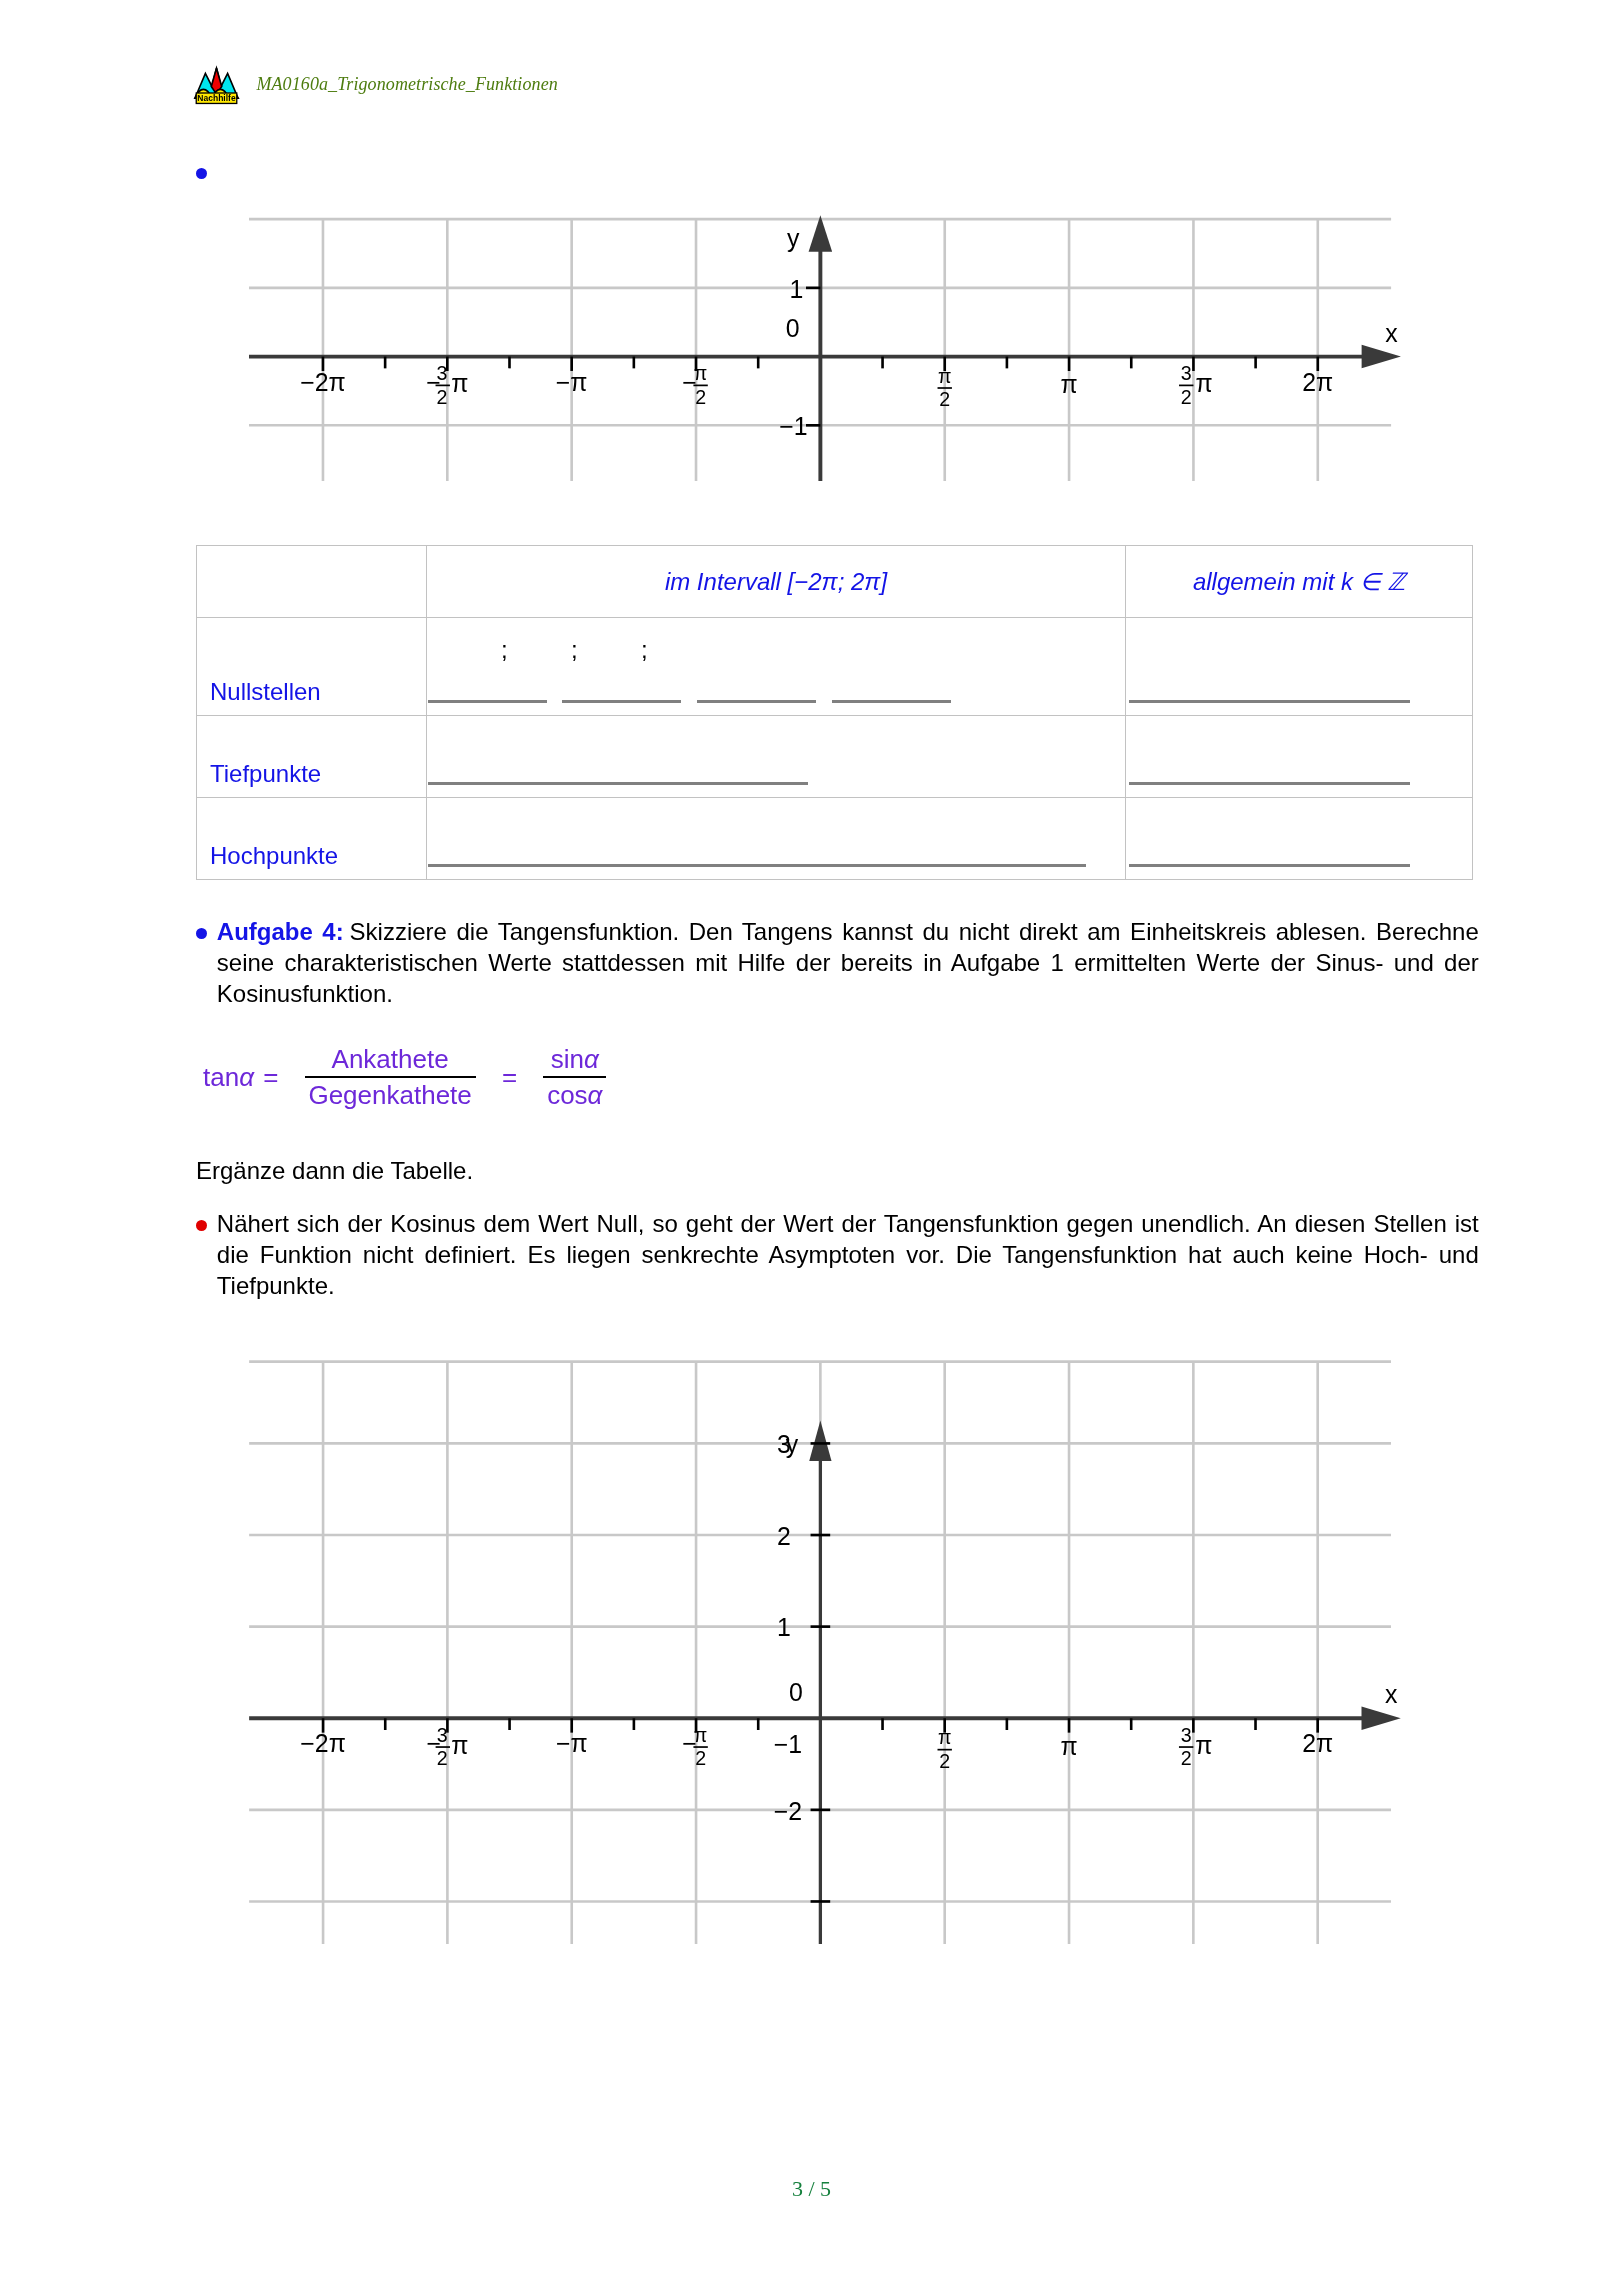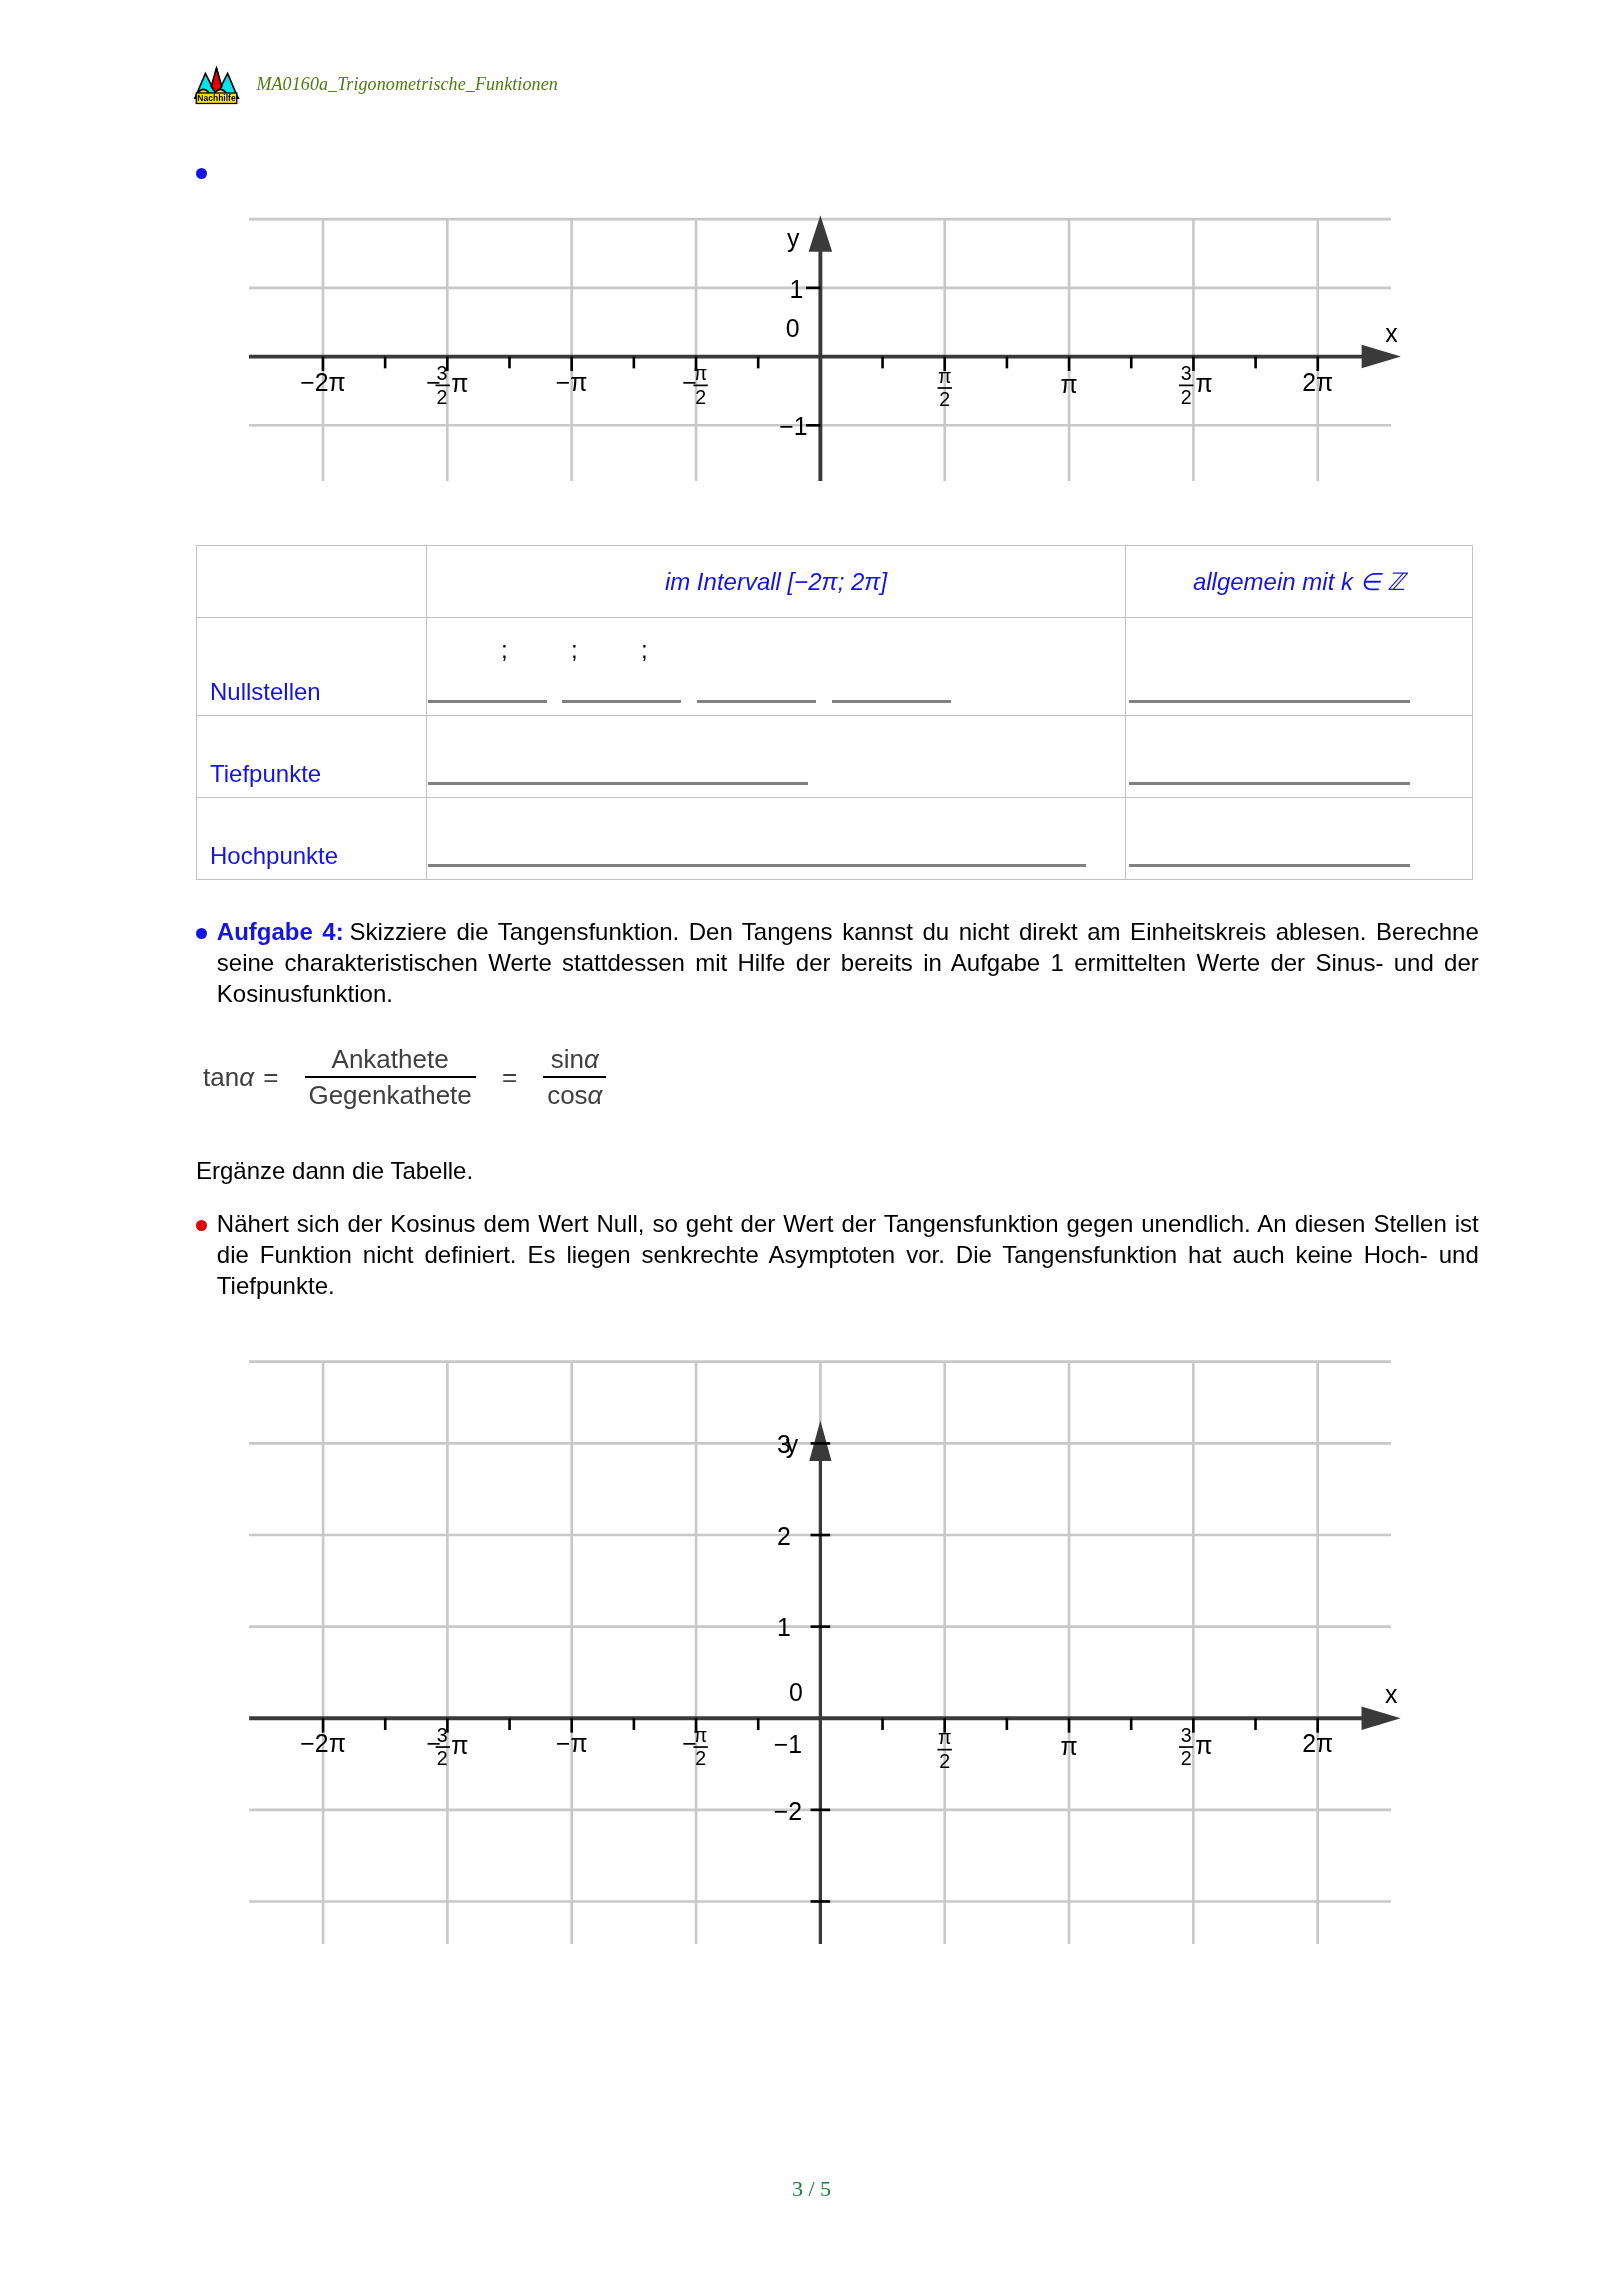--- a/index.html
+++ b/index.html
@@ -60,21 +60,21 @@
   }
   .tbl .colhead {
     color:#1414e6; font-style:italic; font-size:24px;
     text-align:center; vertical-align:middle;
   }
   .fillcell { position:relative; }
   .fillline { position:absolute; height:3.3px; background:#808080; }
   .semis { position:absolute; font-size:24px; color:#000; }
 
   
-  .formula { position:absolute; display:flex; align-items:center; font-size:26px; color:#404040; }
+  .formula { position:absolute; display:flex; align-items:center; font-size:26px; color:#6d28d9; }
   .formula .it { font-style:italic; }
   .frac { display:inline-flex; flex-direction:column; align-items:center; margin:0 17px; }
   .frac .num { padding:0 3.9px 1.3px 3.9px; }
   .frac .den { padding:2px 3.9px 0 3.9px; }
   .frac .bar { width:100%; height:2px; background:#000; }
   .eq { margin:0 9.2px; }
 
   
   .footer {
     position:absolute; left:0; right:0; top:2176px;

